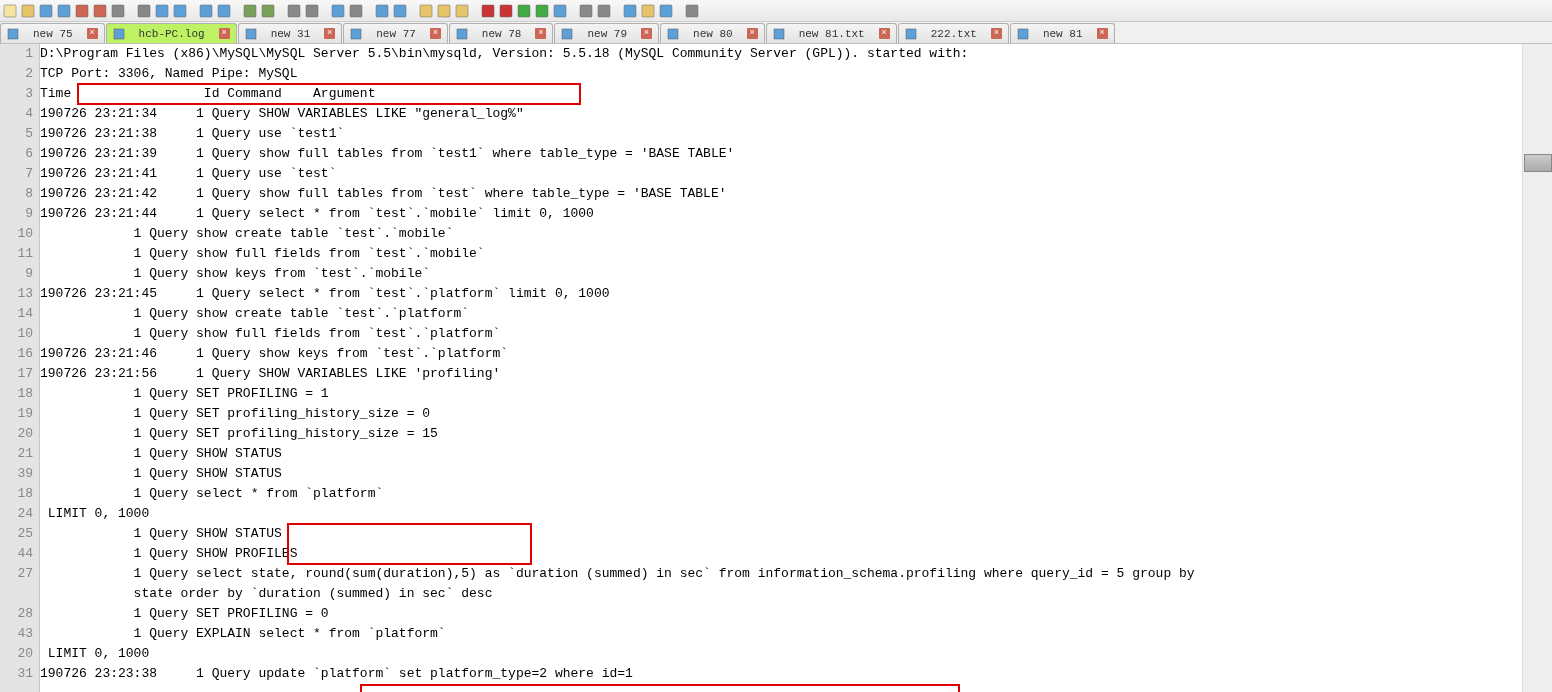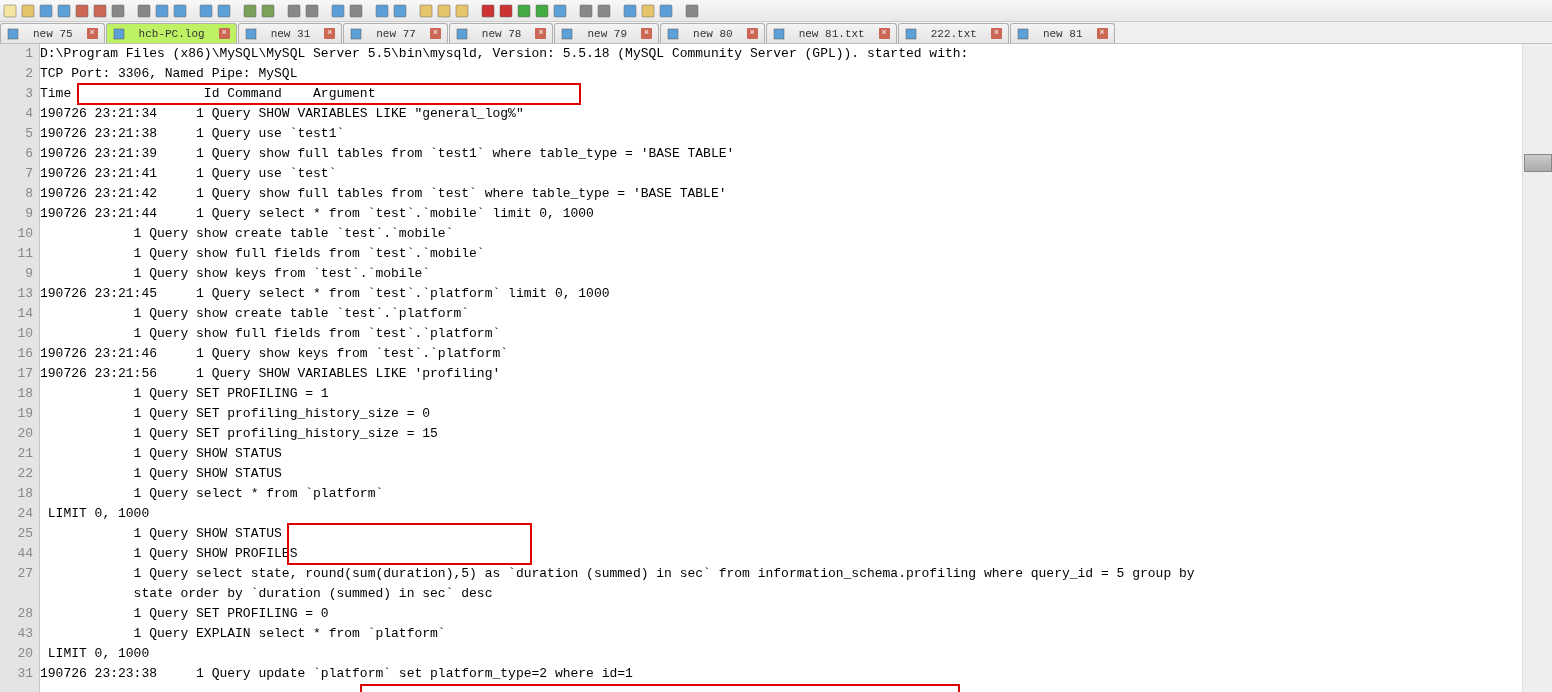--- a/index.html
+++ b/index.html
@@ -406,21 +406,21 @@
         <div>9</div>
         <div>13</div>
         <div>14</div>
         <div>10</div>
         <div>16</div>
         <div>17</div>
         <div>18</div>
         <div>19</div>
         <div>20</div>
         <div>21</div>
-        <div>22</div>
+        <div>39</div>
         <div>18</div>
         <div>24</div>
         <div>25</div>
         <div>44</div>
         <div>27</div>
         <div></div>
         <div>28</div>
         <div>43</div>
         <div>20</div>
         <div>31</div>

